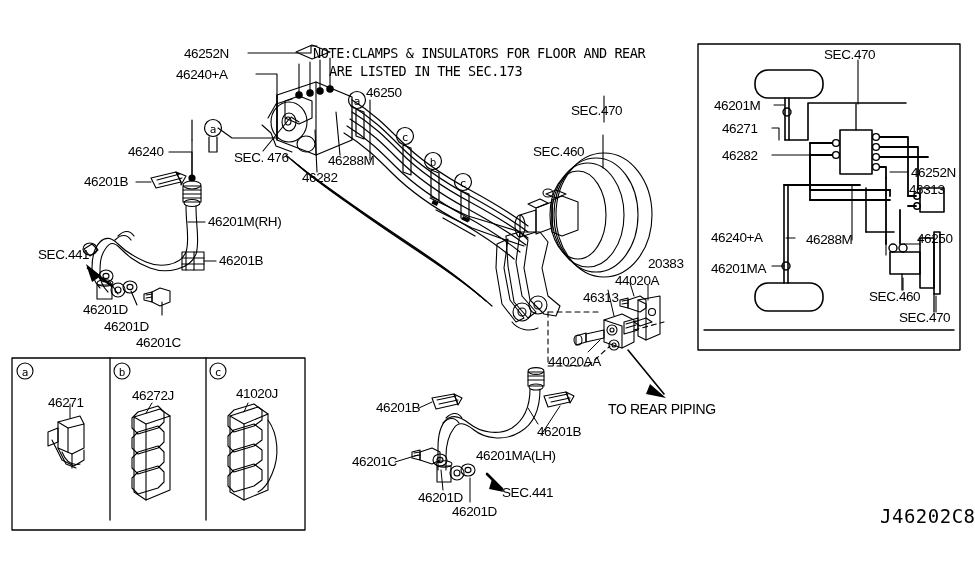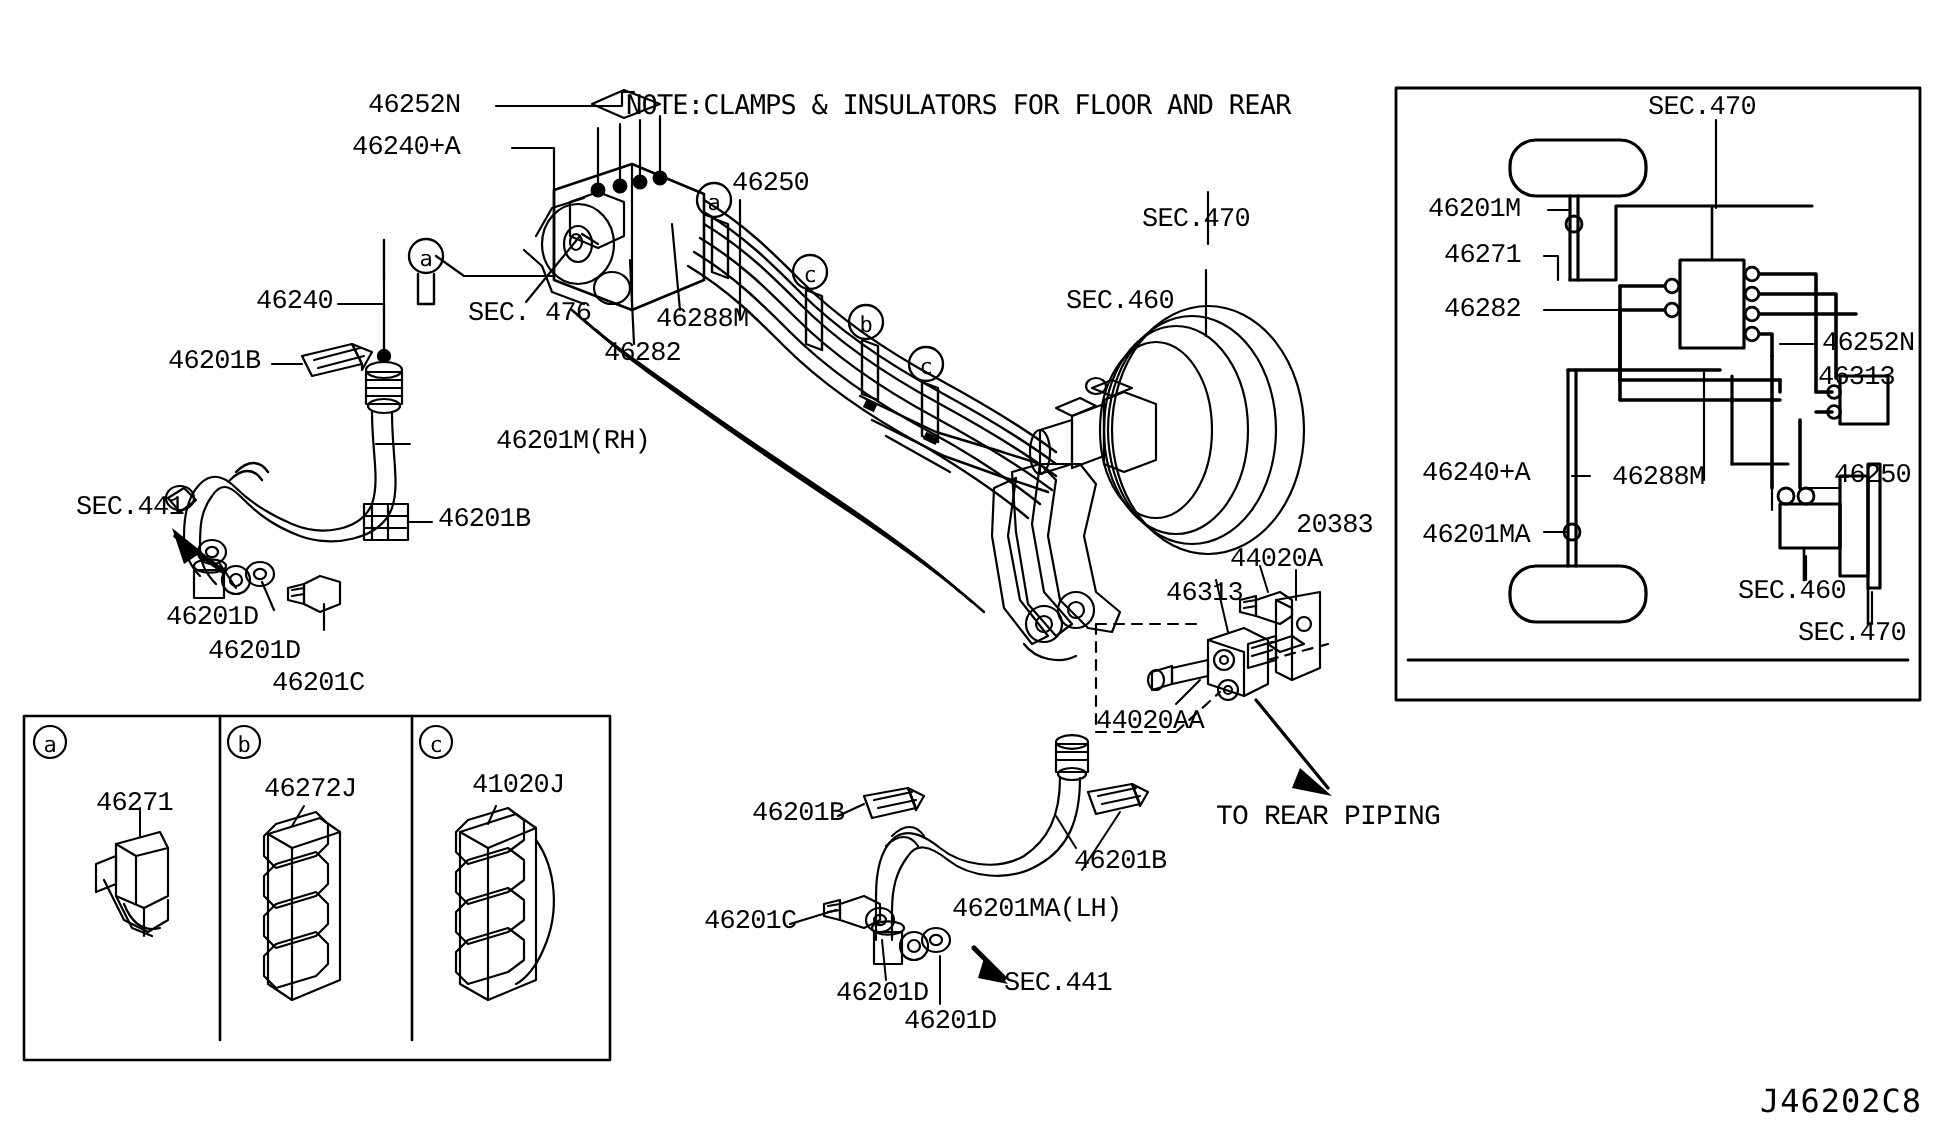--- a/index.html
+++ b/index.html
@@ -1,23 +1,23 @@
 <!DOCTYPE html>
 <html><head>
 <meta charset="utf-8">
 <style>
   html,body{margin:0;padding:0;background:#fff;}
   body{width:975px;height:566px;position:relative;overflow:hidden;
        font-family:"DejaVu Sans Mono","Liberation Mono",monospace;color:#000;}
   #sheet{position:absolute;left:0;top:0;width:975px;height:566px;}
   svg{position:absolute;left:0;top:0;width:975px;height:566px;}
   .lbl{position:absolute;font-size:13.5px;letter-spacing:-0.4px;white-space:nowrap;
-       font-family:Liberation Mono, monospace;line-height:1;}
+       font-family:Liberation Sans, sans-serif;line-height:1;}
   .note{position:absolute;font-size:13.5px;letter-spacing:-0.4px;white-space:nowrap;line-height:1.35;}
-  .code{position:absolute;font-size:16px;letter-spacing:0.5px;margin-top:36px;}
+  .code{position:absolute;font-size:19px;letter-spacing:0.5px;}
   .cap{position:absolute;font-size:13.5px;letter-spacing:-0.4px;white-space:nowrap;}
   .cmark{position:absolute;font-size:11px;text-align:center;}
 </style>
 </head>
 <body>
 
 <div id="sheet">
 
   <svg viewBox="0 0 975 566">
     <g fill="none" stroke="#000" stroke-width="1.1" stroke-linejoin="round" stroke-linecap="round">
@@ -370,33 +370,34 @@
         <path d="M852 240 L852 186"></path>
         <path d="M903 290 L903 278"></path>
         <path d="M936 312 L936 296"></path>
       </g>
 
     </g>
   </svg>
 
   <div class="note" style="left:313px;top:44px;">
     <div>NOTE:CLAMPS &amp; INSULATORS FOR FLOOR AND REAR</div>
+    <div style="margin-left:16px">ARE LISTED IN THE SEC.173</div>
   </div>
 
   <div class="lbl" style="left:184px;top:47px;">46252N</div>
   <div class="lbl" style="left:176px;top:68px;">46240+A</div>
   <div class="lbl" style="left:366px;top:86px;">46250</div>
   <div class="lbl" style="left:571px;top:104px;">SEC.470</div>
   <div class="lbl" style="left:533px;top:145px;">SEC.460</div>
   <div class="lbl" style="left:128px;top:145px;">46240</div>
   <div class="lbl" style="left:234px;top:151px;">SEC. 476</div>
   <div class="lbl" style="left:328px;top:154px;">46288M</div>
   <div class="lbl" style="left:302px;top:171px;">46282</div>
   <div class="lbl" style="left:84px;top:175px;">46201B</div>
-  <div class="lbl" style="left:208px;top:215px;margin-left:40px;">46201M(RH)</div>
+  <div class="lbl" style="left:208px;top:215px;">46201M(RH)</div>
   <div class="lbl" style="left:38px;top:248px;">SEC.441</div>
   <div class="lbl" style="left:219px;top:254px;">46201B</div>
   <div class="lbl" style="left:83px;top:303px;">46201D</div>
   <div class="lbl" style="left:104px;top:320px;">46201D</div>
   <div class="lbl" style="left:136px;top:336px;">46201C</div>
   <div class="lbl" style="left:648px;top:257px;">20383</div>
   <div class="lbl" style="left:615px;top:274px;">44020A</div>
   <div class="lbl" style="left:583px;top:291px;">46313</div>
   <div class="lbl" style="left:548px;top:355px;">44020AA</div>
   <div class="lbl" style="left:376px;top:401px;">46201B</div>

